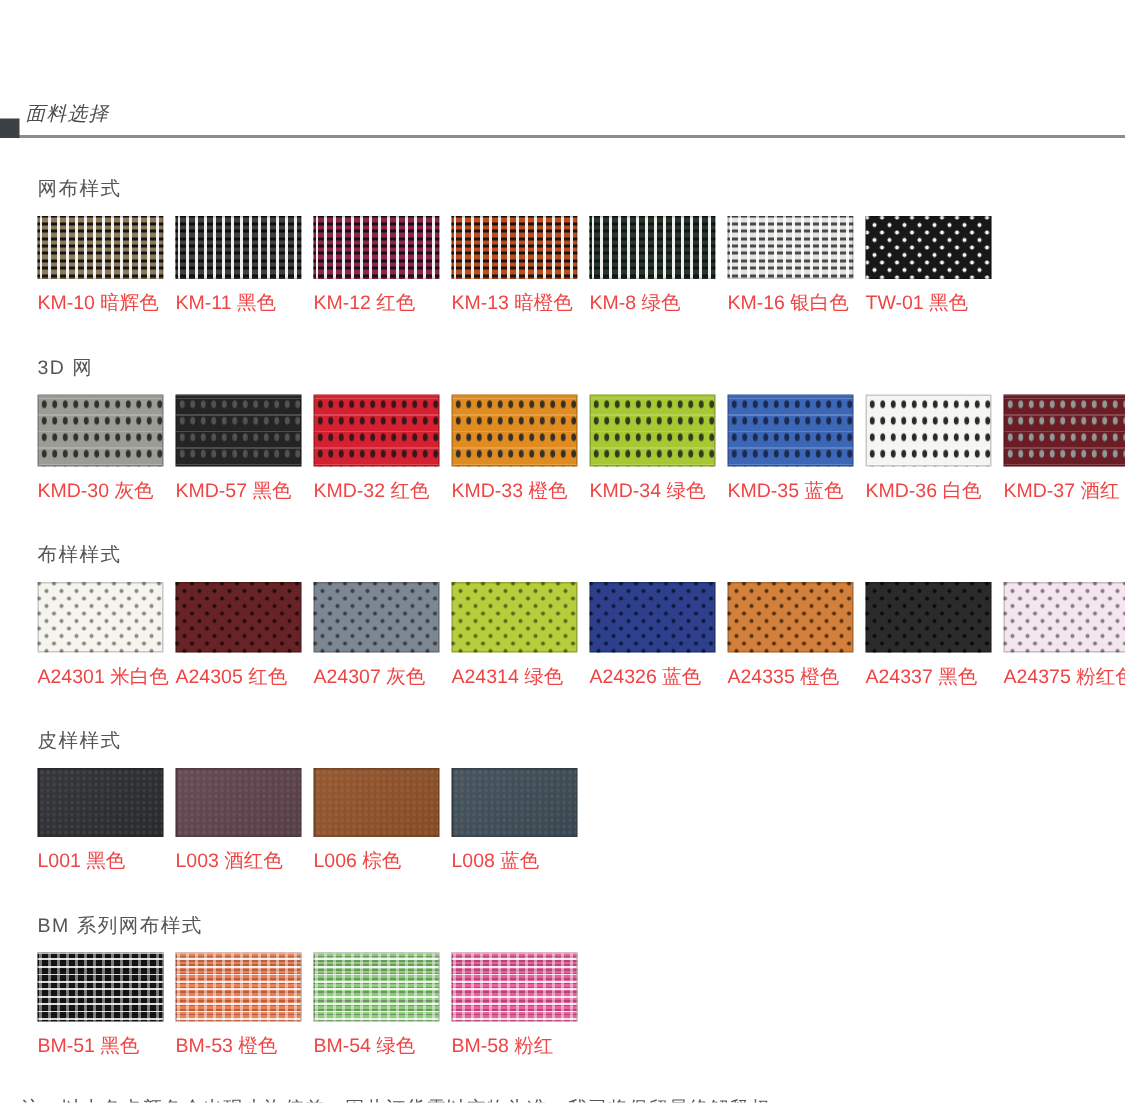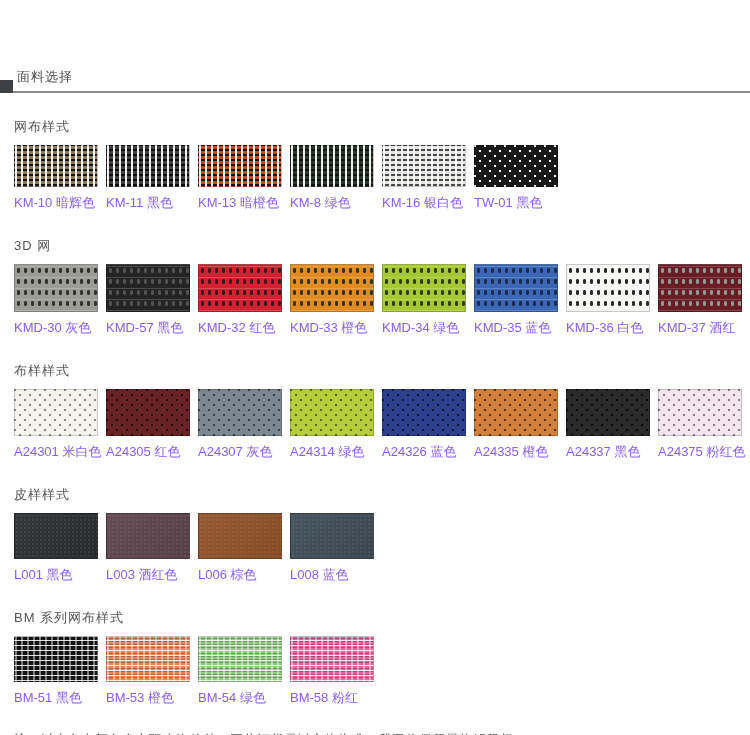--- a/index.html
+++ b/index.html
@@ -6,21 +6,21 @@
   html, body {
     width: 750px; height: 735px;
     background: #ffffff;
     font-family: "Liberation Sans", "DejaVu Sans", sans-serif;
     color: #555555;
     overflow: hidden;
   }
   .page { width: 750px; height: 735px; position: relative; }
 
   
-  .header { margin-top: 67px; }
+  .header { margin-top: 67px; font-style: italic; }
   .header-title {
     display: inline-block;
     margin-left: 17px;
     font-size: 13px;
     color: #4c4c4c;
     letter-spacing: 1px;
   }
   .header-rule {
     position: relative;
     margin-top: 5px;
@@ -28,38 +28,38 @@
     background: #8c8c8c;
   }
   .header-square {
     position: absolute;
     left: 0; bottom: 0;
     width: 13px; height: 13px;
     background: #3d4045;
   }
 
   
-  #sections { padding-left: 14px; }
+  #sections { padding-left: 25px; }
   .section { margin-top: 25px; }
   .section-title { font-size: 13px; color: #555; letter-spacing: 1px; }
   .swatch-row { display: flex; gap: 8px; margin-top: 9px; }
   .cell { width: 84px; flex: 0 0 84px; }
   .swatch {
     width: 84px;
     border: 1px solid rgba(0,0,0,0.18);
   }
   .sec-0 .swatch { height: 42px; }
   .sec-1 .swatch { height: 48px; }
   .sec-2 .swatch { height: 47px; }
   .sec-3 .swatch { height: 46px; }
   .sec-4 .swatch { height: 46px; }
   .swatch-label {
     margin-top: 7px;
     font-size: 13px;
-    color: #8b5cf6;
+    color: #ef4444;
     white-space: nowrap;
   }
 
   
   .tx-weave {
     background-color: var(--base);
     background-image:
       repeating-linear-gradient(90deg, rgba(255,255,255,0.92) 0 2px, rgba(255,255,255,0) 2px 6px),
       repeating-linear-gradient(0deg, var(--mark) 0 2px, rgba(0,0,0,0) 2px 5px);
   }
@@ -120,20 +120,24 @@
     <div class="swatch-row">
           <div class="cell">
             <div class="swatch tx-weave" style="--base: #8d7a58; --mark: #141414;"></div>
             <div class="swatch-label">KM-10 暗辉色</div>
           </div>
           <div class="cell">
             <div class="swatch tx-weave" style="--base: #3f3f3f; --mark: #0d0d0d;"></div>
             <div class="swatch-label">KM-11 黑色</div>
           </div>
           <div class="cell">
+            <div class="swatch tx-weave" style="--base: #92234d; --mark: #121212;"></div>
+            <div class="swatch-label">KM-12 红色</div>
+          </div>
+          <div class="cell">
             <div class="swatch tx-weave" style="--base: #c24a1c; --mark: #151515;"></div>
             <div class="swatch-label">KM-13 暗橙色</div>
           </div>
           <div class="cell">
             <div class="swatch tx-weave" style="--base: #28372c; --mark: #101510;"></div>
             <div class="swatch-label">KM-8 绿色</div>
           </div>
           <div class="cell">
             <div class="swatch tx-weave" style="--base: #e4e4e1; --mark: #4a4a4a;"></div>
             <div class="swatch-label">KM-16 银白色</div>

